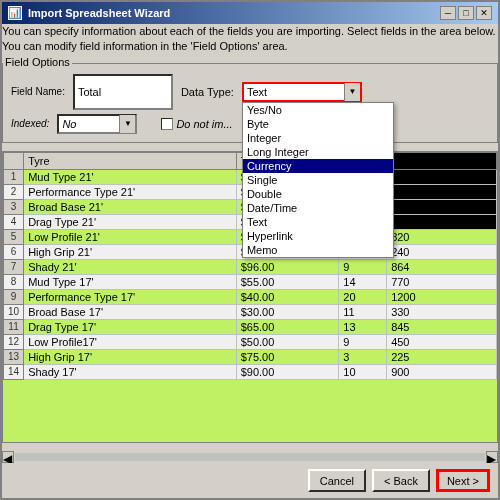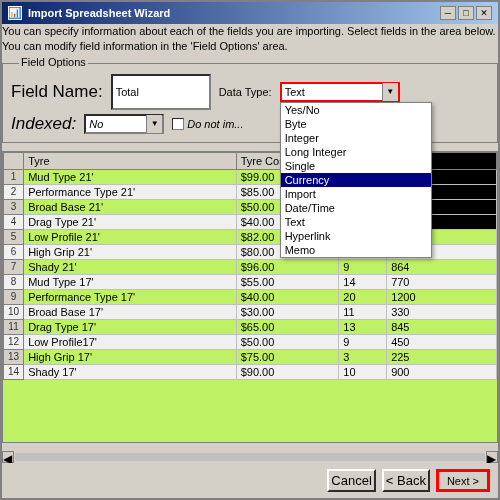--- a/index.html
+++ b/index.html
@@ -76,33 +76,33 @@
     }
     .field-options-group {
       border: 1px solid #808080;
       padding: 6px 8px 8px;
       position: relative;
       background: #d4d0c8;
     }
     .group-label {
       position: absolute;
       top: -8px;
-      left: 16px;
+      left: 0;
       background: #d4d0c8;
       padding: 0 2px;
       font-size: 11px;
     }
     .field-options-row {
       display: flex;
       align-items: center;
       gap: 8px;
       margin-top: 4px;
     }
     .field-label {
-      font-size: 17px;
+      font-size: 10px;
       white-space: nowrap;
     }
     .field-input {
       border: 2px inset #808080;
       background: white;
       height: 36px;
       padding: 1px 3px;
       font-size: 11px;
       width: 100px;
     }
@@ -149,20 +149,21 @@
       display: flex;
       align-items: center;
       gap: 8px;
       margin-top: 4px;
       font-style: italic;
     }
     .do-not-import {
       display: flex;
       gap: 3px;
       font-size: 11px;
+      margin-left: 16px;
     }
     .checkbox {
       width: 12px;
       height: 12px;
       border: 1px inset #808080;
       background: white;
     }
     .table-container {
       flex: 1;
       overflow: auto;
@@ -202,22 +203,22 @@
     .footer {
       display: flex;
       justify-content: flex-end;
       align-items: center;
       padding: 6px 8px;
       gap: 6px;
       flex-shrink: 0;
     }
     .footer-btn {
       height: 23px;
-      padding: 2px 2px;
-      font-size: 13px;
+      padding: 2px 10px;
+      font-size: 11px;
       background: #d4d0c8;
       border: 2px outset #fff;
       cursor: pointer;
       border-top-color: #fff;
       border-left-color: #fff;
       border-right-color: #808080;
       border-bottom-color: #808080;
     }
     .finish-btn {
       background: #c0c0c0;
@@ -270,23 +271,23 @@
         <div class="datatype-container">
           <div class="select-wrapper" style="border: 2px solid red; width: 120px;">
             <span style="flex:1; padding: 1px 3px; font-size:11px;">Text</span>
             <div class="dropdown-arrow">▼</div>
           </div>
           <div class="dropdown-menu">
             <div class="dropdown-item">Yes/No</div>
             <div class="dropdown-item">Byte</div>
             <div class="dropdown-item">Integer</div>
             <div class="dropdown-item">Long Integer</div>
+            <div class="dropdown-item selected">Currency</div>
             <div class="dropdown-item">Single</div>
-            <div class="dropdown-item selected">Currency</div>
-            <div class="dropdown-item">Import</div>
+            <div class="dropdown-item">Double</div>
             <div class="dropdown-item">Date/Time</div>
             <div class="dropdown-item">Text</div>
             <div class="dropdown-item">Hyperlink</div>
             <div class="dropdown-item">Memo</div>
           </div>
         </div>
       </div>
 
       <div class="second-row">
         <span class="field-label">Indexed:</span>

